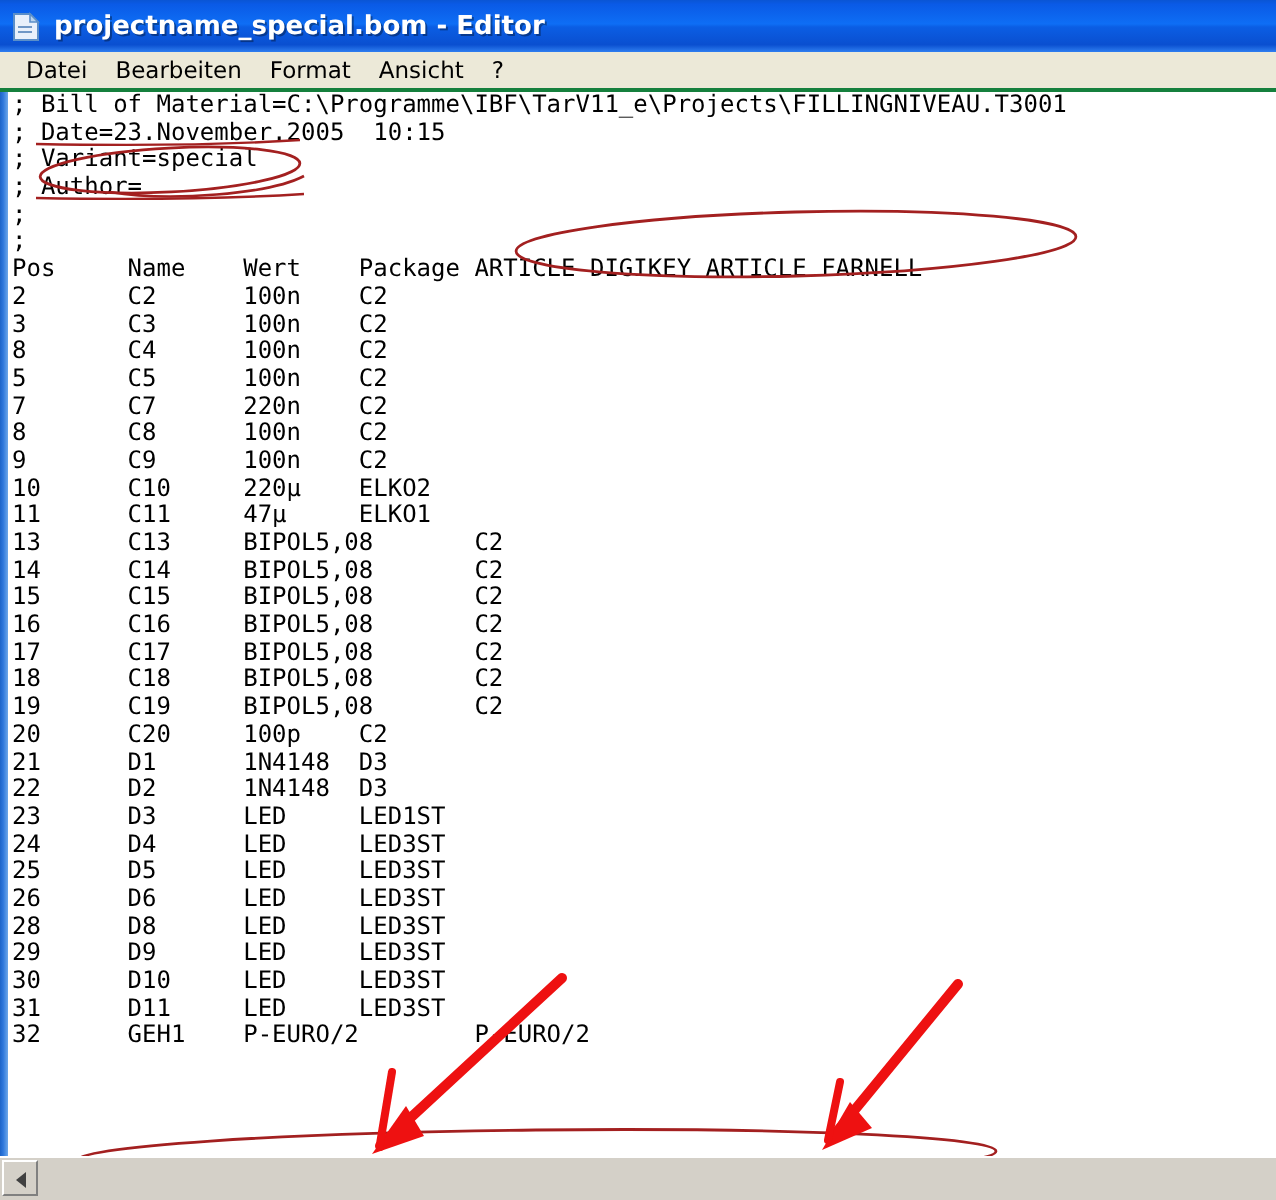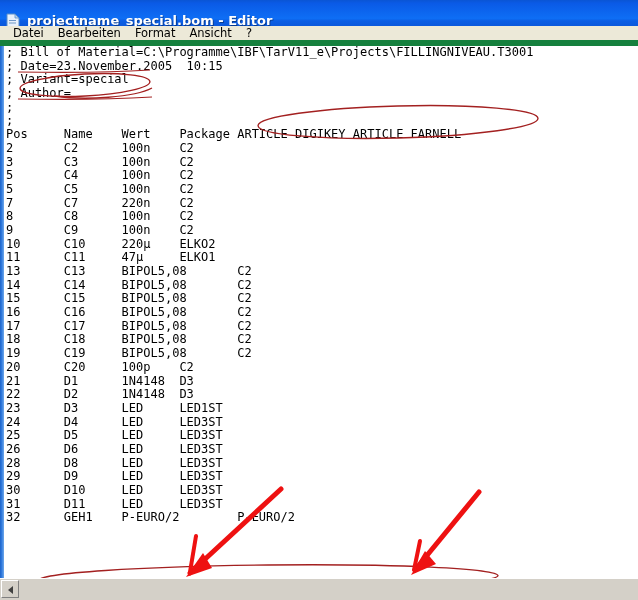--- a/index.html
+++ b/index.html
@@ -5,39 +5,39 @@
   html,body{margin:0;padding:0;}
   body{
     width:638px;height:600px;overflow:hidden;
     background:#ffffff;
     font-family:"DejaVu Sans Mono",monospace;
   }
   #app{position:relative;width:638px;height:600px;overflow:hidden;background:#fff;}
 
   
   .titlebar{
-    position:absolute;left:0;top:0;width:638px;height:40px;
+    position:absolute;left:0;top:0;width:638px;height:26px;
     background:linear-gradient(to bottom,#0a55d4 0%,#0a5ae6 8%,#0e6ef5 46%,#0b5ee4 52%,#0a4fd0 86%,#2f7ef0 100%);
     display:flex;align-items:center;
     box-sizing:border-box;padding-left:5px;
   }
   .tb-icon{
     width:16px;height:15px;position:relative;flex:0 0 auto;margin-right:6px;margin-top:1px;
   }
   .tb-title{
     color:#ffffff;font-family:"DejaVu Sans",sans-serif;font-weight:bold;font-size:13px;
     letter-spacing:0px;text-shadow:1px 1px 0 rgba(0,0,0,.35);white-space:nowrap;
   }
 
   
   .menubar{
     position:absolute;left:0;top:26px;width:638px;height:20px;
     background:#ece9d8;display:flex;align-items:center;
     box-sizing:border-box;padding-left:6px;
-    border-bottom:6px solid #15803d;
+    border-bottom:2px solid #15803d;
   }
   .menuitem{
     font-family:"DejaVu Sans",sans-serif;font-size:11.5px;color:#000;
     padding:1px 7px;white-space:nowrap;
   }
 
   
   .client{
     position:absolute;left:0;top:46px;width:638px;height:554px;background:#ffffff;
     box-sizing:border-box;
@@ -108,21 +108,21 @@
     <div class="line">; Bill of Material=C:\Programme\IBF\TarV11_e\Projects\FILLINGNIVEAU.T3001</div>
     <div class="line">; Date=23.November.2005  10:15</div>
     <div class="line">; Variant=special</div>
     <div class="line">; Author=</div>
     <div class="line">;</div>
     <div class="line">;</div>
     <div class="line">Pos     Name    Wert    Package ARTICLE DIGIKEY ARTICLE FARNELL</div>
     <div id="rows">
         <div class="line">2       C2      100n    C2</div>
         <div class="line">3       C3      100n    C2</div>
-        <div class="line">5       C4      100n    C2</div>
+        <div class="line">8       C4      100n    C2</div>
         <div class="line">5       C5      100n    C2</div>
         <div class="line">7       C7      220n    C2</div>
         <div class="line">8       C8      100n    C2</div>
         <div class="line">9       C9      100n    C2</div>
         <div class="line">10      C10     220µ    ELKO2</div>
         <div class="line">11      C11     47µ     ELKO1</div>
         <div class="line">13      C13     BIPOL5,08       C2</div>
         <div class="line">14      C14     BIPOL5,08       C2</div>
         <div class="line">15      C15     BIPOL5,08       C2</div>
         <div class="line">16      C16     BIPOL5,08       C2</div>

